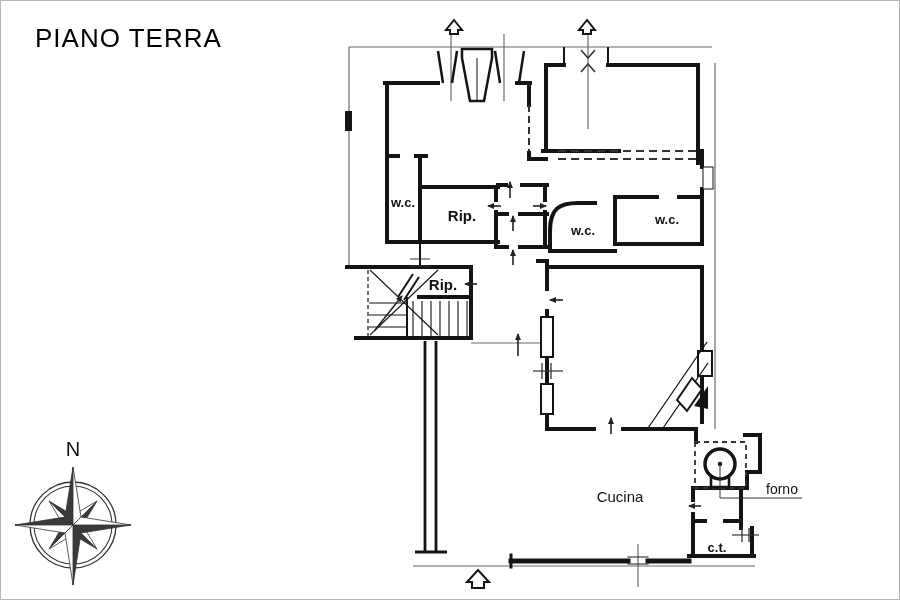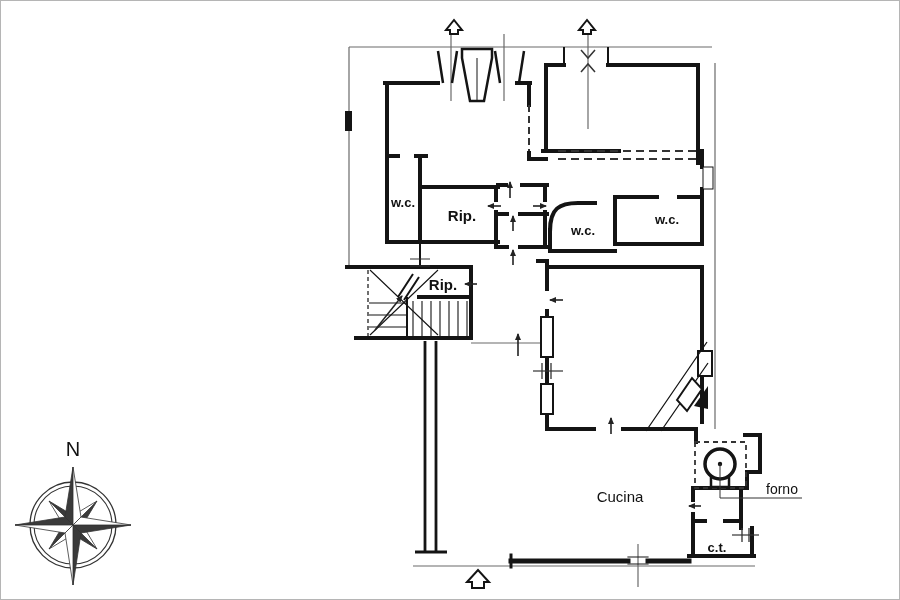--- a/index.html
+++ b/index.html
@@ -21,20 +21,21 @@
   .lbl-reg{font-weight:400;font-size:15px;}
   .lbl-forno{font-weight:400;font-size:14px;}
   .lbl-ct{font-weight:700;font-size:13px;}
   .lbl-n{font-weight:400;font-size:20px;}
 </style>
 </head>
 <body>
 
 <div class="page">
 
+  <div class="title">PIANO TERRA</div>
 
   <svg width="898" height="598" viewBox="0 0 898 598">
     <defs>
       <marker id="ah" markerWidth="9" markerHeight="9" refX="6" refY="3" orient="auto" markerUnits="userSpaceOnUse">
         <path d="M0,0 L7,3 L0,6 Z" fill="#222"></path>
       </marker>
     </defs>
 
     <g stroke="#6a6a6a" stroke-width="1.2" fill="none">
       <path d="M348,46 H711"></path>

